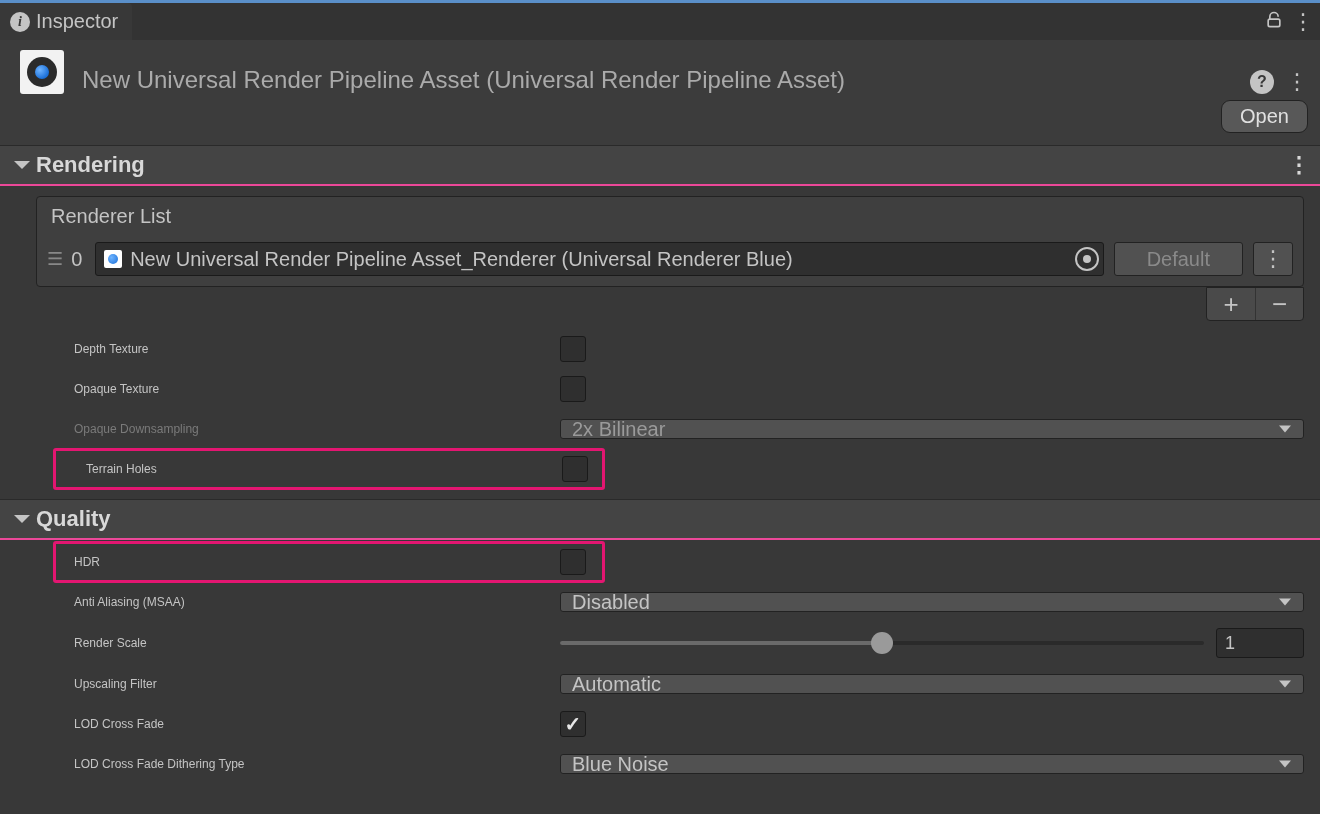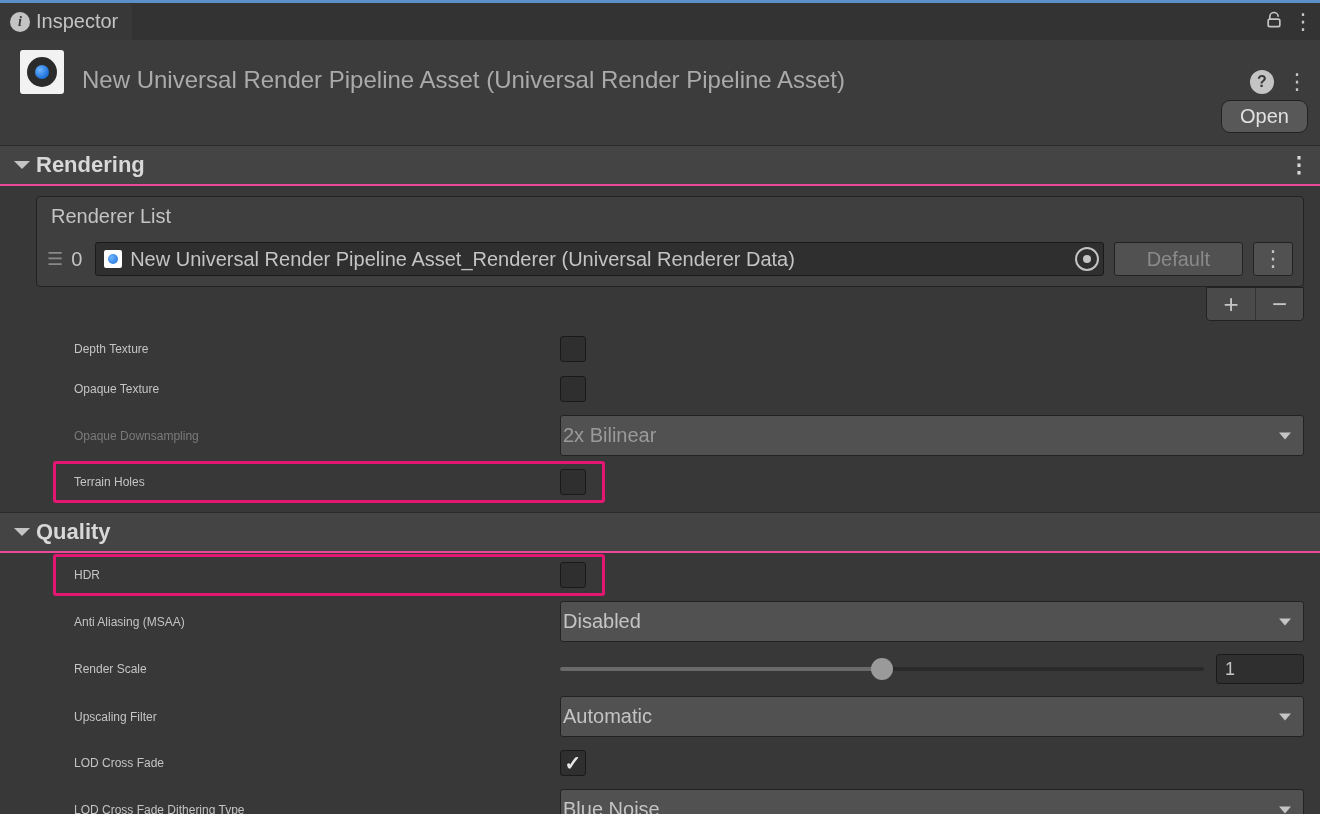--- a/index.html
+++ b/index.html
@@ -233,23 +233,23 @@
   }
   .checkbox.checked::after {
     content:"✓"; color:#e6e6e6; font-size:20px; font-weight:bold;
   }
 
   .dropdown {
     flex:1;
     background:#515151;
     border:1px solid #222;
     border-radius:3px;
-    height:41px;
+    height:20px;
     display:flex; align-items:center;
-    padding:0 2px;
+    padding:0 11px;
     font-size:20px;
     color:#c4c4c4;
     position:relative;
     cursor:pointer;
   }
   .dropdown::after {
     content:"";
     position:absolute; right:12px; top:50%;
     transform:translateY(-50%);
     width:0; height:0;
@@ -328,21 +328,21 @@
   <span class="rdots">⋮</span>
 </div>
 
 <div class="renderer-box">
   <div class="renderer-title">Renderer List</div>
   <div class="renderer-row">
     <span class="drag-handle">☰</span>
     <span class="renderer-index">0</span>
     <div class="object-field">
       <span class="mini-icon"></span>
-      <span>New Universal Render Pipeline Asset_Renderer (Universal Renderer Data)</span>
+      <span>New Universal Render Pipeline Asset_Renderer (Universal Renderer Blue)</span>
       <span class="picker"></span>
     </div>
     <button class="default-btn">Default</button>
     <div class="mini-menu">⋮</div>
   </div>
 </div>
 <div class="addremove">
   <div class="addremove-inner">
     <button>+</button>
     <button>−</button>
@@ -364,21 +364,21 @@
 <div class="prop-row">
   <div class="prop-label disabled">Opaque Downsampling</div>
   <div class="prop-field">
     <div class="dropdown disabled">
       <span>2x Bilinear</span>
     </div>
   </div>
 </div>
 
 <div class="highlight-wrap highlight">
-  <div class="prop-row" style="padding-left:0; margin-left:0;">
+  <div class="prop-row" style="padding-left:0; margin-left:12px;">
     <div class="prop-label">Terrain Holes</div>
     <div class="prop-field">
         <div class="checkbox"></div>
       </div>
   </div>
 </div>
 
 <div class="section-header" style="margin-top:10px;">
   <span class="foldout"></span>
   <span>Quality</span>

